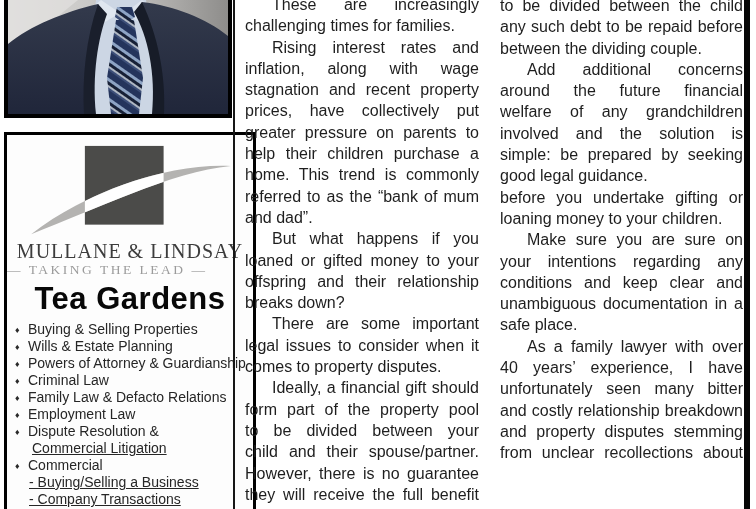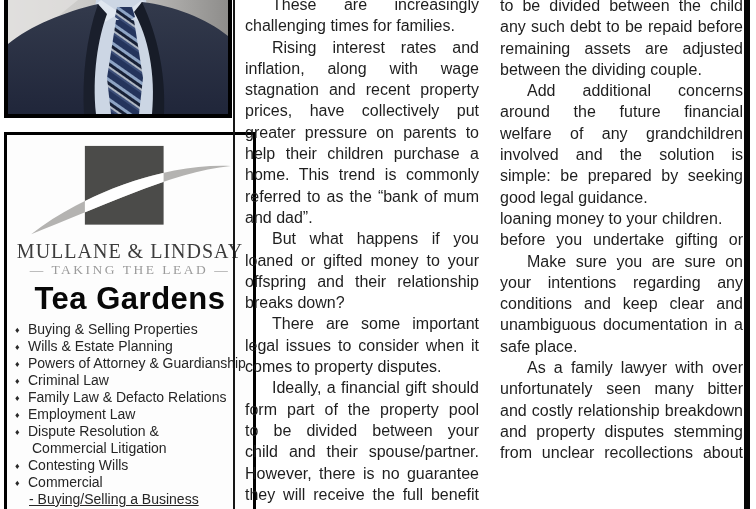--- a/index.html
+++ b/index.html
@@ -10,27 +10,27 @@
   .photo-box{position:absolute;left:4px;top:0;width:228px;height:118px;
              border:4px solid #000;border-top:none;box-sizing:border-box;overflow:hidden;background:#b9b8b6;}
   .photo-box svg{display:block;width:100%;height:100%;}
 
   .svc-box{position:absolute;left:4px;top:132px;width:252px;height:387px;
            border:3px solid #000;border-bottom:none;box-sizing:border-box;background:#fdfdfd;overflow:hidden;}
   .logo-svg{display:block;margin:9px auto 0 auto;}
   .firm{font-family:"Liberation Serif",serif;font-size:20px;letter-spacing:1px;color:#3c3c3c;
         text-align:center;white-space:nowrap;line-height:20px;margin-top:1px;}
   .tagline{font-family:"Liberation Serif",serif;font-size:13.5px;letter-spacing:2.5px;color:#9b9b9b;
-           text-align:center;white-space:nowrap;line-height:15px;margin-top:1px;}
+           white-space:nowrap;line-height:15px;margin-top:1px;}
   .loc{font-size:31px;font-weight:bold;color:#080808;text-align:center;line-height:34px;
        letter-spacing:0.5px;margin-top:5px;}
   .svc-list{margin-top:5px;padding-left:8px;font-size:14px;line-height:17px;color:#262626;}
   .svc-row{white-space:nowrap;height:17px;overflow:hidden;}
   .svc-row .bullet{display:inline-block;width:13px;font-size:9px;color:#2a2a2a;vertical-align:1px;}
-  .svc-row.cont{padding-left:17px;}
+  .svc-row.cont{padding-left:17px;text-decoration:underline;}
   .svc-row.sub{padding-left:14px;text-decoration:underline;}
 
   
   .sep-left{position:absolute;left:233px;top:0;width:2px;height:509px;background:#161616;}
   .sep-right{position:absolute;left:744px;top:0;width:6px;height:509px;background:#060606;}
   .col{position:absolute;color:#1e1e1e;font-size:16px;}
   #col1{left:245px;width:234px;top:-6px;}
   #col2{left:500px;width:243px;top:-5px;}
   .line{height:21.3px;line-height:21.3px;overflow:hidden;
         text-align:justify;text-align-last:justify;text-justify:inter-word;}
@@ -96,21 +96,20 @@
     <div class="loc">Tea Gardens</div>
     <div class="svc-list" id="svcList">
         <div class="svc-row"><span class="bullet">♦</span><span>Buying &amp; Selling Properties</span></div>
         <div class="svc-row"><span class="bullet">♦</span><span>Wills &amp; Estate Planning</span></div>
         <div class="svc-row"><span class="bullet">♦</span><span>Powers of Attorney &amp; Guardianship</span></div>
         <div class="svc-row"><span class="bullet">♦</span><span>Criminal Law</span></div>
         <div class="svc-row"><span class="bullet">♦</span><span>Family Law &amp; Defacto Relations</span></div>
         <div class="svc-row"><span class="bullet">♦</span><span>Employment Law</span></div>
         <div class="svc-row"><span class="bullet">♦</span><span>Dispute Resolution &amp;</span></div>
         <div class="svc-row cont"><span>Commercial Litigation</span></div>
-        <div class="svc-row"><span class="bullet">♦</span><span>Contesting Wills</span></div>
         <div class="svc-row"><span class="bullet">♦</span><span>Commercial</span></div>
         <div class="svc-row sub"><span>- Buying/Selling a Business</span></div>
         <div class="svc-row sub"><span>- Company Transactions</span></div>
       </div>
   </div>
 
   <div class="sep-left"></div>
   <div class="sep-right"></div>
 
   <div class="col" id="col1">
@@ -136,35 +135,35 @@
       <div class="line">form part of the property pool</div>
       <div class="line">to be divided between your</div>
       <div class="line">child and their spouse/partner.</div>
       <div class="line">However, there is no guarantee</div>
       <div class="line">they will receive the full benefit</div>
       <div class="line">and this can understandably</div>
     </div>
   <div class="col" id="col2">
       <div class="line">to be divided between the child</div>
       <div class="line">any such debt to be repaid before</div>
-      <div class="line">remaining assets are adjusted</div>
       <div class="line last">between the dividing couple.</div>
       <div class="line ind">Add additional concerns</div>
       <div class="line">around the future financial</div>
       <div class="line">welfare of any grandchildren</div>
       <div class="line">involved and the solution is</div>
       <div class="line">simple: be prepared by seeking</div>
       <div class="line last">good legal guidance.</div>
+      <div class="line">before you undertake gifting or</div>
       <div class="line last">loaning money to your children.</div>
-      <div class="line">before you undertake gifting or</div>
       <div class="line ind">Make sure you are sure on</div>
       <div class="line">your intentions regarding any</div>
       <div class="line">conditions and keep clear and</div>
       <div class="line">unambiguous documentation in a</div>
       <div class="line last">safe place.</div>
       <div class="line ind">As a family lawyer with over</div>
+      <div class="line">40 years’ experience, I have</div>
       <div class="line">unfortunately seen many bitter</div>
       <div class="line">and costly relationship breakdown</div>
       <div class="line">and property disputes stemming</div>
       <div class="line">from unclear recollections about</div>
     </div>
 
 </div>
 
 </body></html>

